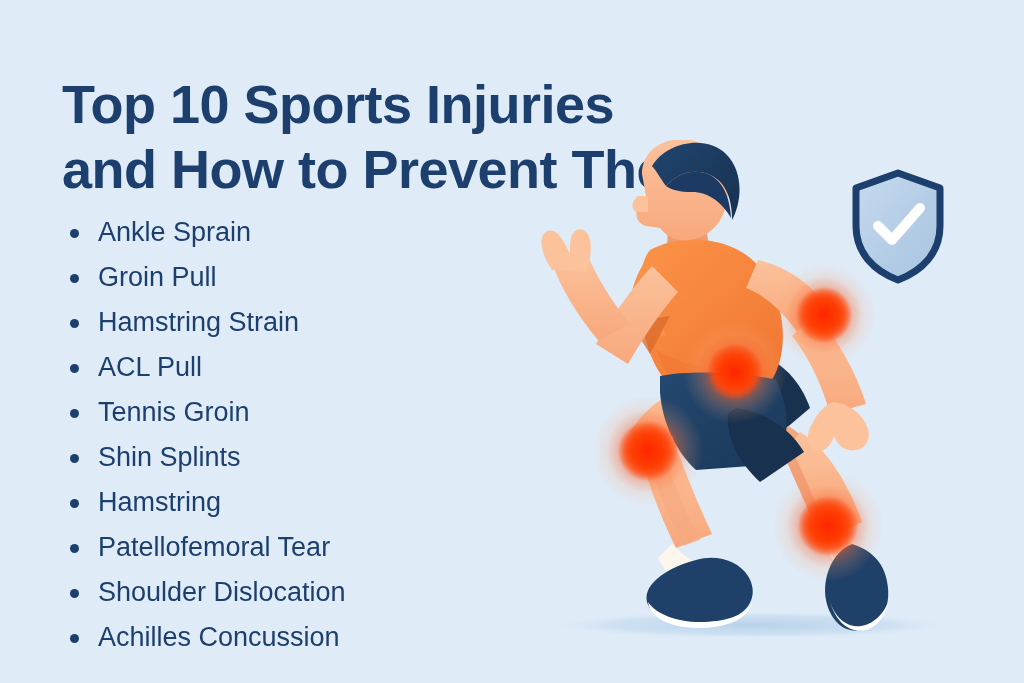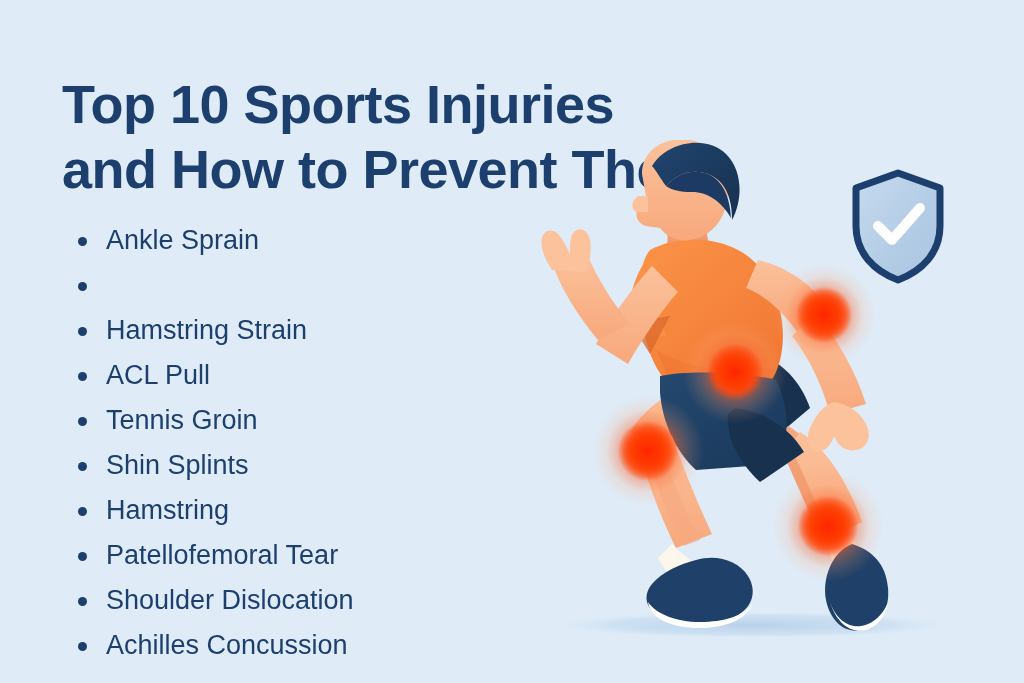--- a/index.html
+++ b/index.html
@@ -34,21 +34,21 @@
     white-space: nowrap;
   }
 
   
   #injury-list {
     position: absolute;
     left: 64px;
     top: 210px;
     width: 430px;
     list-style: none;
-    margin: 8px;
+    margin: 0;
     padding: 0;
   }
   #injury-list li {
     position: relative;
     height: 45px;
     line-height: 45px;
     padding-left: 34px;
     font-size: 27px;
     color: #1c3f6e;
     font-family: "Liberation Sans", sans-serif;
@@ -126,21 +126,21 @@
 
 <div id="infographic">
 
   <div id="title-block">
     <div class="title-line">Top 10 Sports Injuries</div>
     <div class="title-line">and How to Prevent Them</div>
   </div>
 
   <ul id="injury-list">
     <li><span class="bullet"></span><span>Ankle Sprain</span></li>
-    <li><span class="bullet"></span></li>
+    <li><span class="bullet"></span><span>Groin Pull</span></li>
     <li><span class="bullet"></span><span>Hamstring Strain</span></li>
     <li><span class="bullet"></span><span>ACL Pull</span></li>
     <li><span class="bullet"></span><span>Tennis Groin</span></li>
     <li><span class="bullet"></span><span>Shin Splints</span></li>
     <li><span class="bullet"></span><span>Hamstring</span></li>
     <li><span class="bullet"></span><span>Patellofemoral Tear</span></li>
     <li><span class="bullet"></span><span>Shoulder Dislocation</span></li>
     <li><span class="bullet"></span><span>Achilles Concussion</span></li>
   </ul>
 

